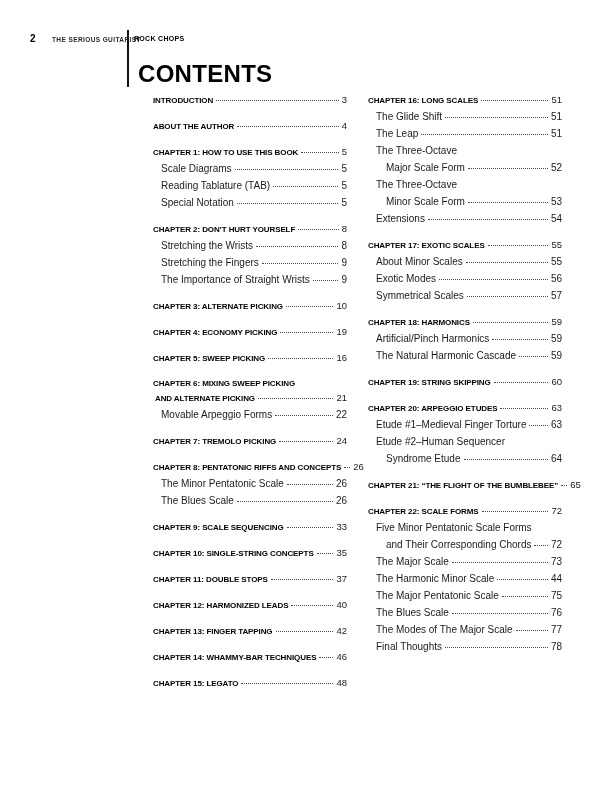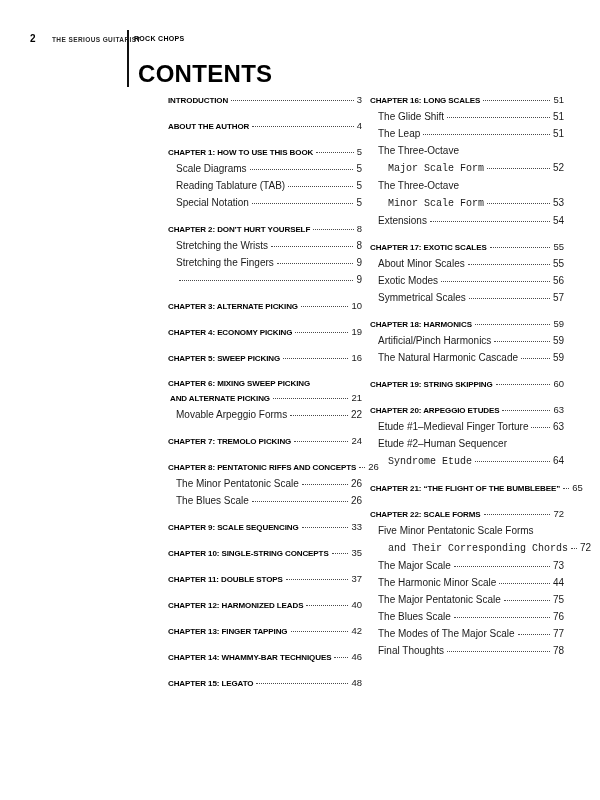--- a/index.html
+++ b/index.html
@@ -7,35 +7,35 @@
     width:600px; height:800px; position:relative; background:#ffffff;
     overflow:hidden; font-family:"Liberation Sans", sans-serif; color:#1a1a1a;
     margin:0 auto;
   }
   .header-pagenum { position:absolute; left:30px; top:33px; font-size:10px; font-weight:700; color:#000; }
   .header-booktitle { position:absolute; left:52px; top:36px; font-size:6.5px; font-weight:700; letter-spacing:0.4px; color:#2a2a2a; }
   .header-rule { position:absolute; left:127px; top:30px; width:2px; height:57px; background:#111; }
   .header-subtitle { position:absolute; left:134px; top:35px; font-size:7px; font-weight:700; letter-spacing:0.3px; color:#000; }
   .page-title { position:absolute; left:138px; top:60px; font-size:24px; font-weight:700; letter-spacing:0.3px; color:#000; }
 
-  .toc { position:absolute; left:153px; top:93px; width:396px; display:flex; gap:8px;margin-left:15px; }
+  .toc { position:absolute; left:153px; top:93px; width:396px; display:flex; gap:21px; }
   .col { width:194px; }
 
   .entry.chapter { margin-top:11px; }
   .col .entry:first-child { margin-top:0; }
 
   .line { display:flex; align-items:baseline; }
   .chapter .line { line-height:14px; }
   .sub .line { line-height:17px; }
   .sub { padding-left:8px; }
 
   .chapter .txt { font-size:8px; font-weight:700; letter-spacing:-0.1px; color:#000; white-space:nowrap; }
   .sub .txt { font-size:10px; color:#1a1a1a; white-space:nowrap; }
   .chapter .cont .txt { padding-left:2px; }
-  .sub .cont .txt { padding-left:10px;font-family:Liberation Mono, monospace; }
+  .sub .cont .txt { padding-left:10px; }
 
   .dots { flex:1 1 10px; min-width:6px; margin:0 3px; border-bottom:1.6px dotted #4a4a4a; transform:translateY(-2px); }
   .pg { font-size:10px; color:#1a1a1a; }
   .chapter .pg { font-size:9.5px; }
 </style>
 </head>
 <body>
 
 <div class="page">
   <span class="header-pagenum">2</span>
@@ -104,20 +104,21 @@
         </div>
         <div class="entry sub">
           <div class="line">
             <span class="txt">Stretching the Fingers</span>
             <span class="dots"></span>
             <span class="pg">9</span>
           </div>
         </div>
         <div class="entry sub">
           <div class="line">
+            <span class="txt">The Importance of Straight Wrists</span>
             <span class="dots"></span>
             <span class="pg">9</span>
           </div>
         </div>
         <div class="entry chapter">
           <div class="line">
             <span class="txt">CHAPTER 3: ALTERNATE PICKING</span>
             <span class="dots"></span>
             <span class="pg">10</span>
           </div>

